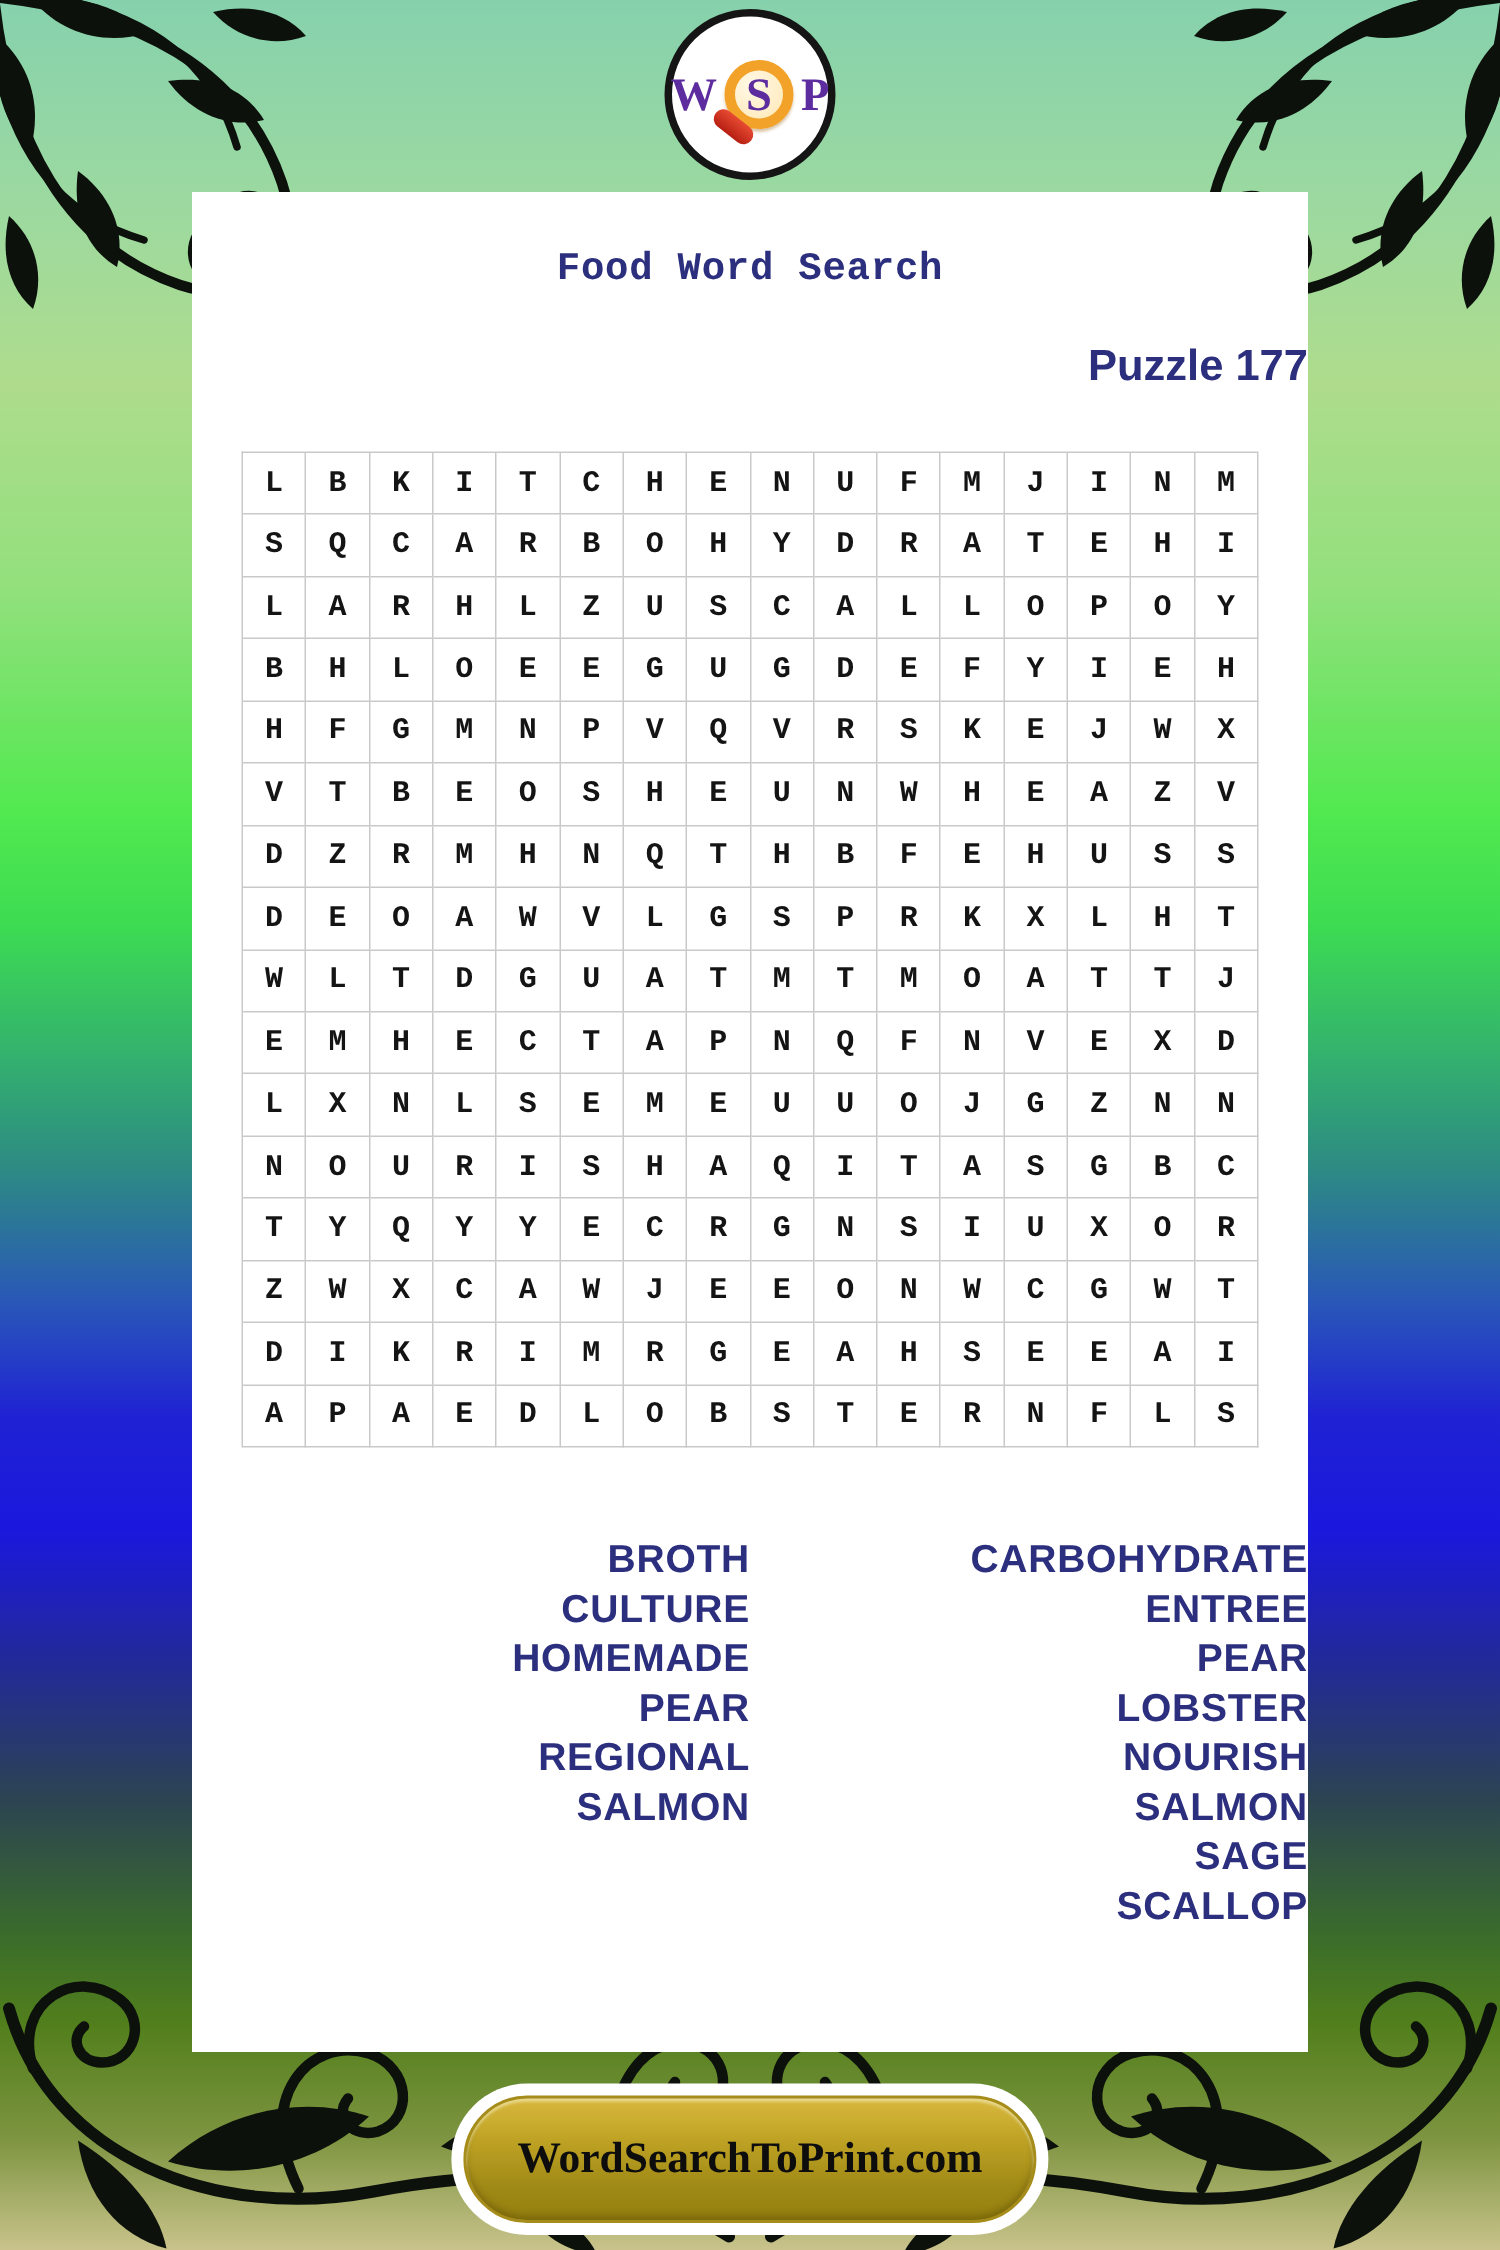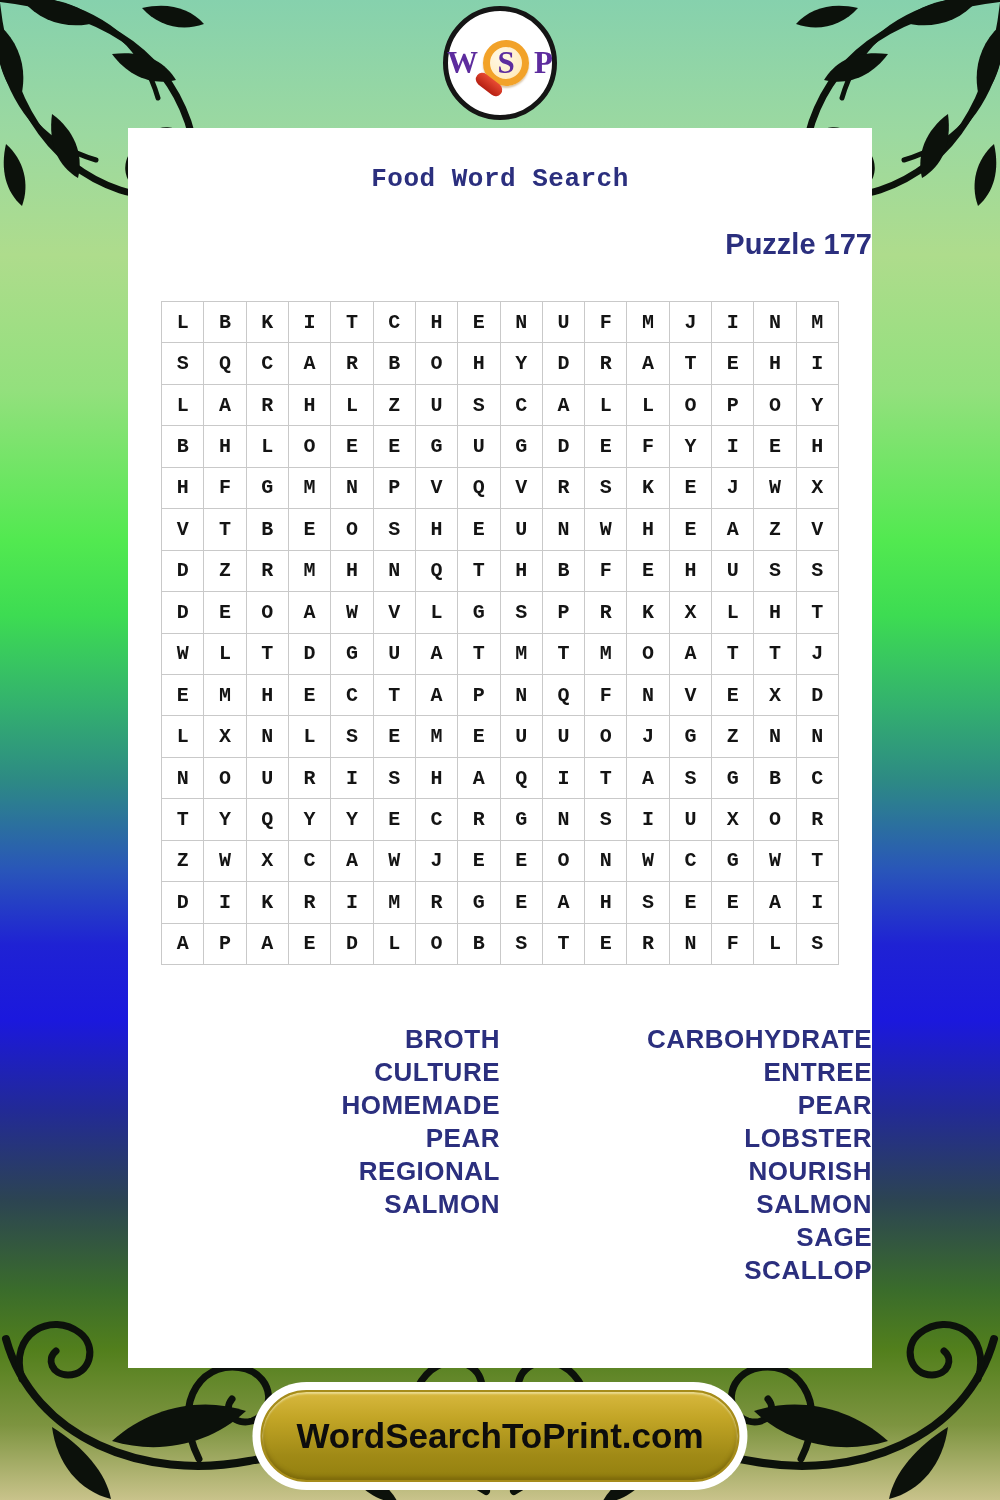--- a/index.html
+++ b/index.html
@@ -79,21 +79,21 @@
 
   
   .btn-wrap{
     position:absolute;left:50%;bottom:10px;transform:translateX(-50%);
     background:#fff;border-radius:54px;padding:8px;z-index:6;
   }
   .site-btn{
     display:block;border:2px solid #a68c1a;border-radius:46px;cursor:pointer;
     padding:24px 34px;white-space:nowrap;
     background:linear-gradient(180deg,#d8b83e 0%,#c2a526 30%,#a08a16 72%,#93800f 100%);
-    font-family:Liberation Sans, sans-serif;font-size:35px;font-weight:700;color:#0d0d0d;
+    font-family:Liberation Serif, serif;font-size:29px;font-weight:700;color:#0d0d0d;
     box-shadow:inset 0 2px 2px rgba(255,255,230,.5), inset 0 -3px 4px rgba(80,60,0,.35);
   }
 </style>
 </head>
 <body>
 
 <div class="bg"></div>
 
 <svg width="0" height="0" style="position:absolute">
   <defs>

